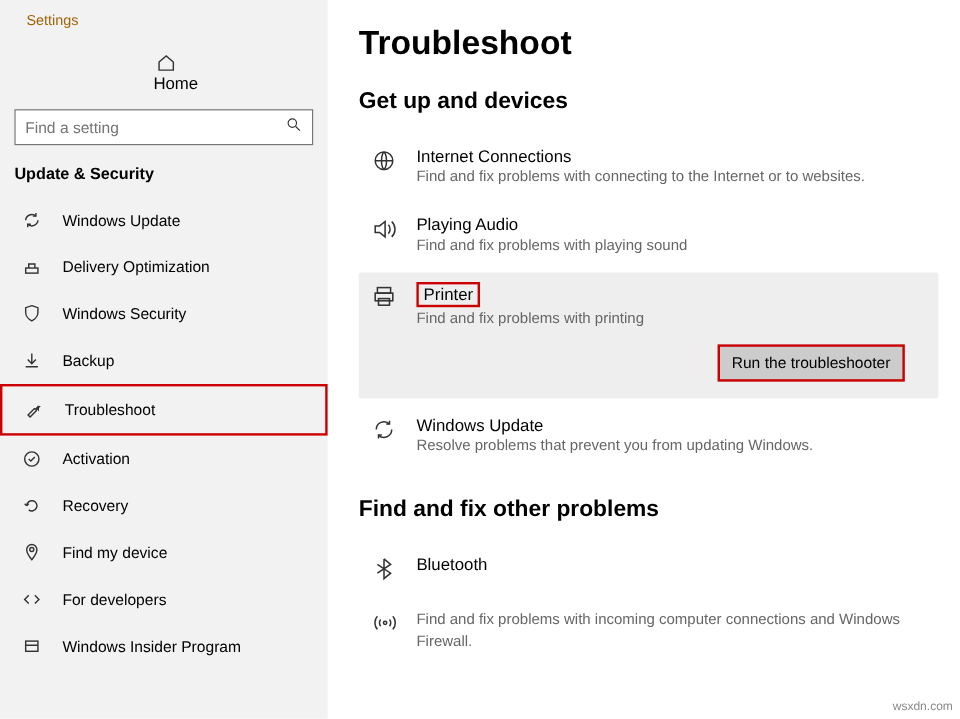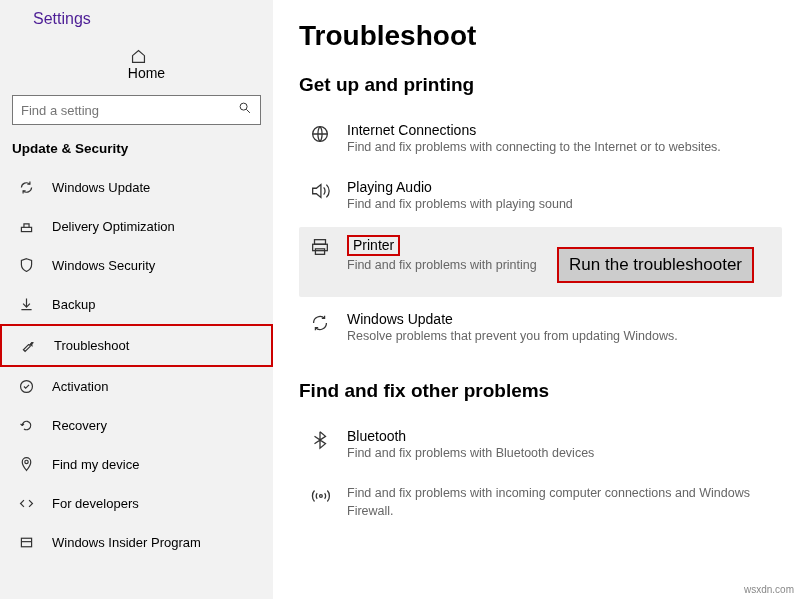--- a/index.html
+++ b/index.html
@@ -1,43 +1,43 @@
 <!DOCTYPE html>
 <html><head>
   <meta charset="utf-8">
   <style>
     * { margin: 0; padding: 0; box-sizing: border-box; font-family: "Segoe UI", Arial, sans-serif; }
     body { width: 800px; height: 599px; background: #fff; display: flex; overflow: hidden; position: relative; }
     .sidebar { width: 273px; background: #f2f2f2; display: flex; flex-direction: column; padding-top: 6px; }
-    .header-row { display: flex; align-items: center; padding: 4px 12px 10px 33px; font-size: 16px; color: #4c1d95; }
+    .header-row { display: flex; align-items: center; padding: 4px 12px 10px 22px; font-size: 12px; color: #a16207; }
     .home-row { display: flex; align-items: center; padding: 10px 12px 10px 18px; font-size: 14px; flex-direction: column; }
     .home-row .icon { width: 20px; display:inline-flex; }
     .home-row span.txt { margin-left: 14px; }
     .search { margin: 4px 12px 14px 12px; height: 30px; border: 1px solid #777; background: #fff; display: flex; align-items: center; justify-content: space-between; padding: 0 8px; gap: 48px; }
     .search input { border: none; outline: none; font-size: 13px; width: 85%; background: transparent; }
     .section-head { font-size: 13.5px; font-weight: 600; padding: 2px 12px 12px 12px; }
     .nav { display: flex; flex-direction: column; }
     .nav-item { display: flex; align-items: center; padding: 11px 12px 11px 18px; font-size: 13px; cursor: pointer; }
     .nav-item .icon { width: 20px; display:inline-flex; }
     .nav-item span.txt { margin-left: 14px; }
     .nav-item.highlighted { border: 2px solid #c00; background: #f2f2f2; }
     .main { flex: 1; padding: 20px 18px 0 26px; overflow: hidden; }
     .main h1 { font-size: 28px; font-weight: 600; margin-bottom: 22px; }
     .main h2 { font-size: 19px; font-weight: 600; margin-bottom: 18px; }
     .main h2.second { margin-top: 26px; }
     .tshoot-item { display: flex; padding: 8px 10px 8px 10px; margin-bottom: 6px; border-radius: 2px; }
     .tshoot-item .icon { width: 28px; display:inline-flex; padding-top:1px; }
     .tshoot-item .body { margin-left: 10px; flex:1; }
     .tshoot-item .title { font-size: 14px; color: #000; }
     .tshoot-item .desc { font-size: 12.5px; color: #666; line-height: 1.4; margin-top:1px; }
-    .tshoot-item.selected { background: #eee; padding-bottom: 14px; }
+    .tshoot-item.selected { background: #eee; flex-direction: column; padding-bottom: 14px; }
     .tshoot-item.selected .row1 { display:flex; }
     .tshoot-item.selected .row1 .body { margin-left:10px; }
     .red-box-title { border: 2px solid #c00; padding: 0 4px 1px 4px; display:inline-block; }
-    .run-btn { margin-left: auto; margin-right: 18px; margin-top: 12px; padding: 6px 10px; font-size: 17px; background: #ccc; border: 2px solid #c00; cursor: pointer; display:inline-block; }
+    .run-btn { margin-left: auto; margin-right: 18px; margin-top: 12px; padding: 6px 10px; font-size: 13px; background: #ccc; border: 2px solid #c00; cursor: pointer; display:inline-block; }
     .watermark { position:absolute; bottom:4px; right:6px; font-size:10px; color:#888; }
     svg { stroke:#333; stroke-width:1.4; fill:none; }
   </style>
 </head>
 <body>
 
 <div class="sidebar">
   <div class="header-row">
     <span>Settings</span>
   </div>
@@ -141,21 +141,21 @@
             <path d="M4 9h12"></path>
           </svg>
         </span>
       <span class="txt">Windows Insider Program</span>
     </div>
   </div>
 </div>
 
 <div class="main">
   <h1>Troubleshoot</h1>
-  <h2>Get up and printing</h2>
+  <h2>Get up and devices</h2>
 
   <div class="tshoot-item">
     <span class="icon">
         <svg width="22" height="22" viewBox="0 0 24 24">
           <circle cx="12" cy="12" r="8"></circle>
           <path d="M4 12h16M12 4c3 3 3 13 0 16M12 4c-3 3-3 13 0 16"></path>
         </svg>
       </span>
     <div class="body">
       <div class="title">Internet Connections</div>
@@ -209,21 +209,20 @@
   <h2 class="second">Find and fix other problems</h2>
 
   <div class="tshoot-item">
     <span class="icon">
         <svg width="22" height="22" viewBox="0 0 24 24">
           <path d="M12 3v18l6-5-12-8m0 8l12-8-6-5"></path>
         </svg>
       </span>
     <div class="body">
       <div class="title">Bluetooth</div>
-      <div class="desc">Find and fix problems with Bluetooth devices</div>
     </div>
   </div>
 
   <div class="tshoot-item">
     <span class="icon">
         <svg width="22" height="22" viewBox="0 0 24 24">
           <path d="M6 6c-3 3-3 9 0 12M9 9c-1.5 1.5-1.5 4.5 0 6"></path>
           <circle cx="13" cy="12" r="1.5"></circle>
           <path d="M17 9c1.5 1.5 1.5 4.5 0 6M20 6c3 3 3 9 0 12"></path>
         </svg>

